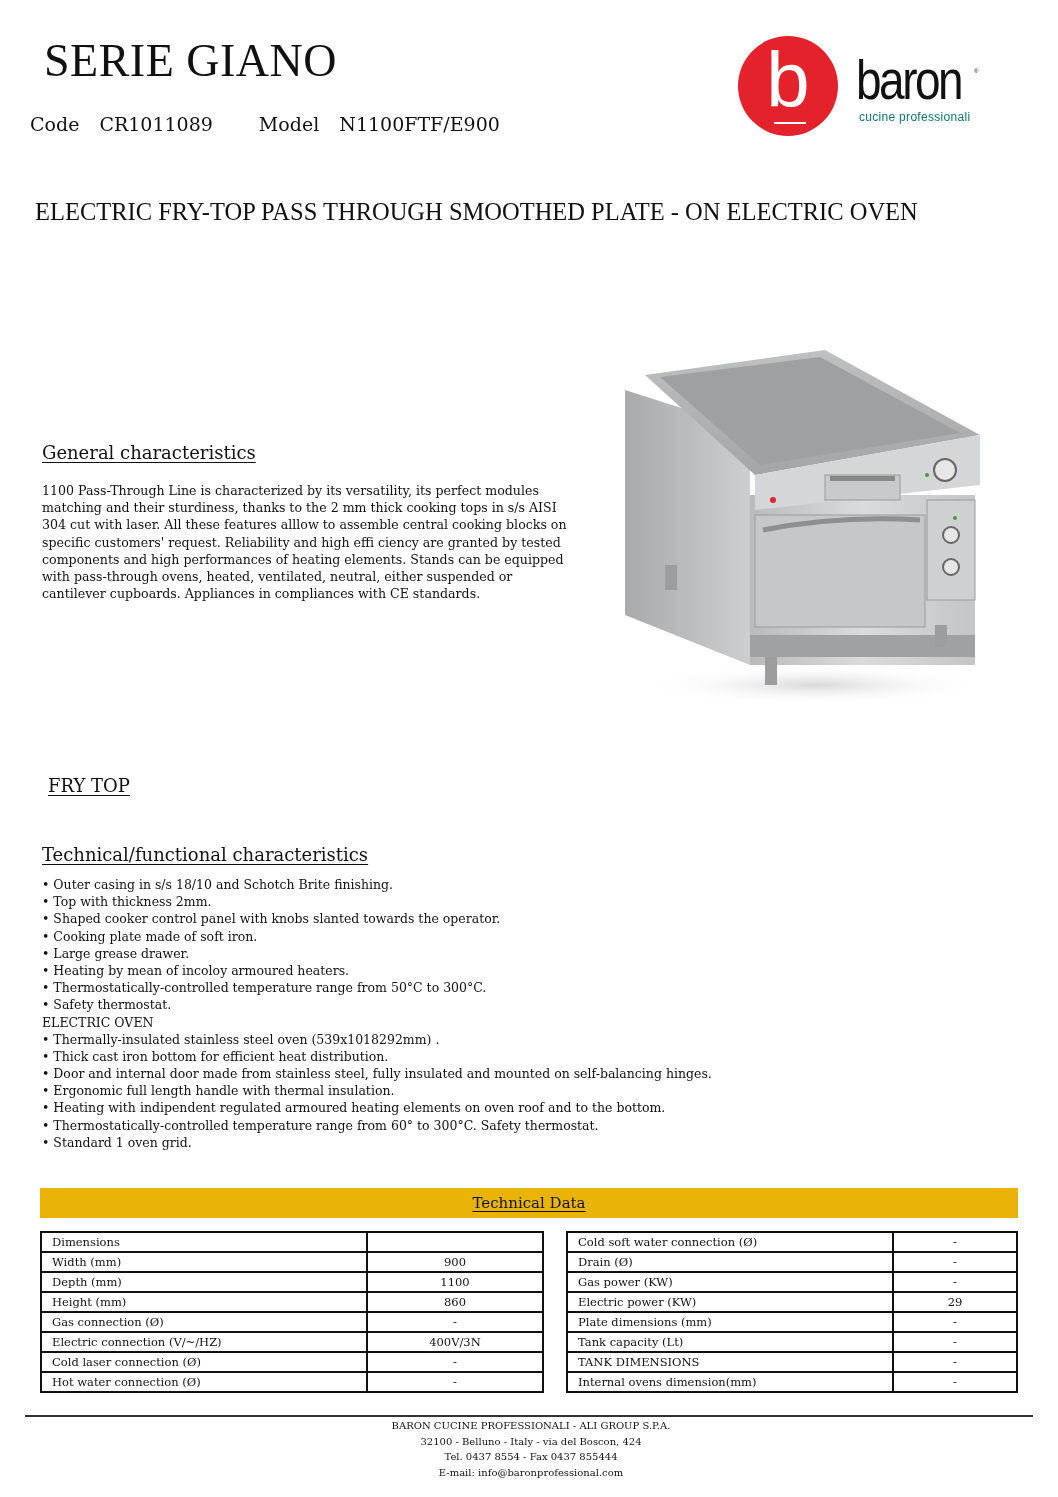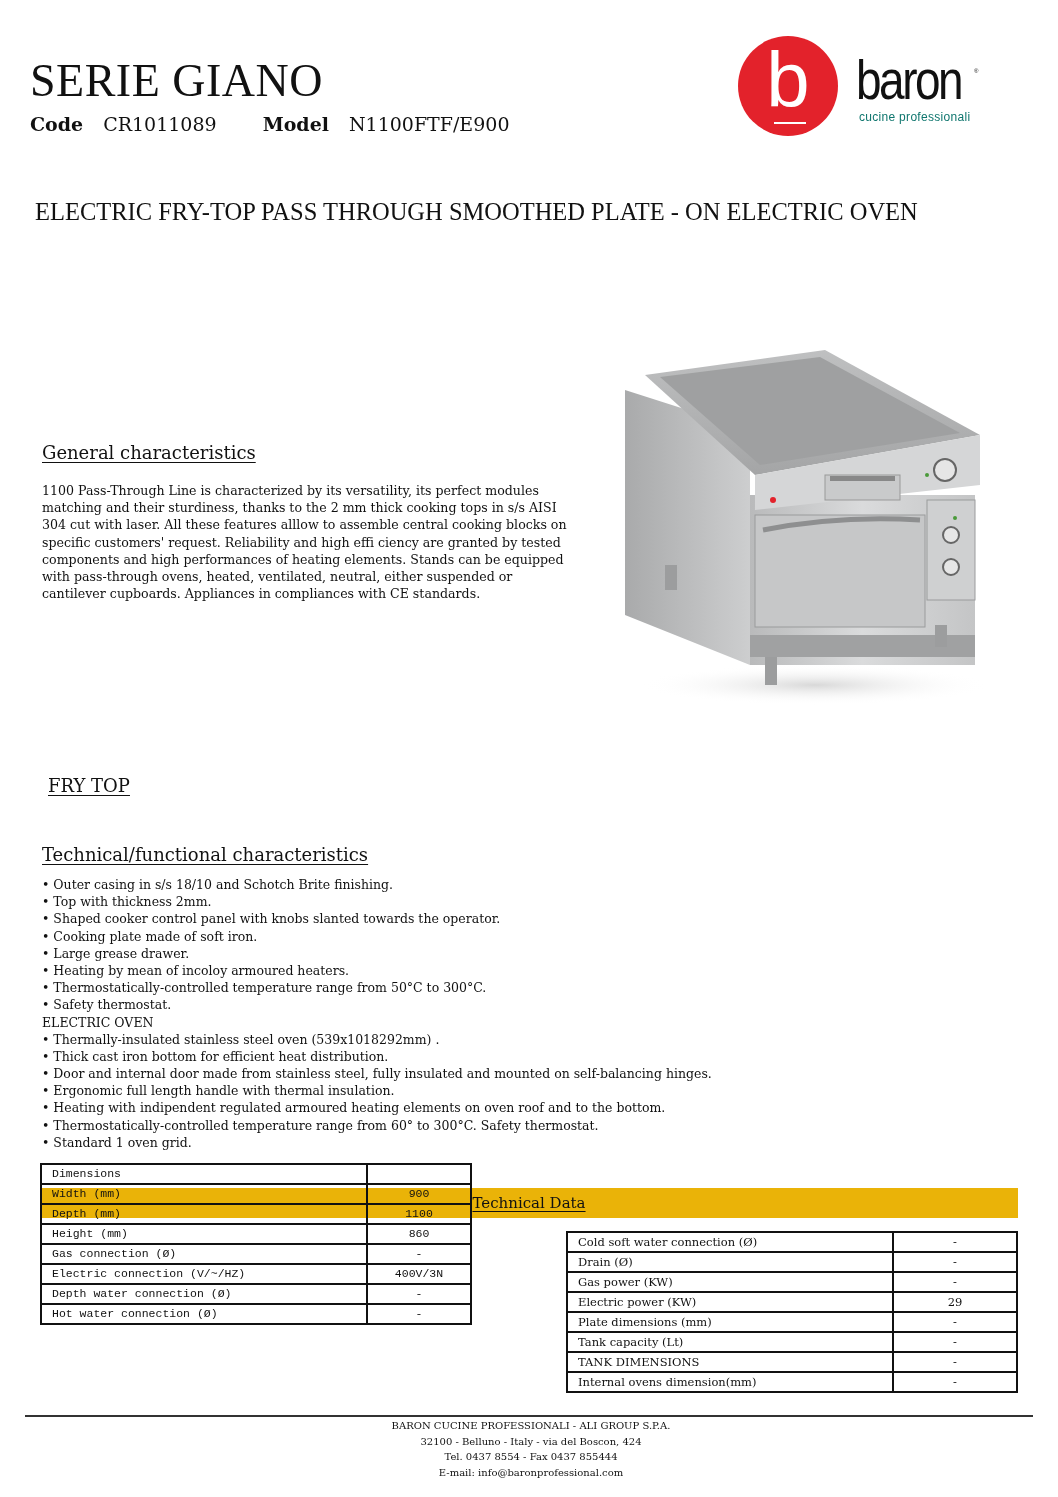--- a/index.html
+++ b/index.html
@@ -1,22 +1,22 @@
 <!DOCTYPE html>
 <html><head>
 <meta charset="utf-8">
 <style>
   html, body { margin:0; padding:0; background:#ffffff; }
   body { width:1058px; height:1497px; position:relative; overflow:hidden;
          font-family:"DejaVu Serif", serif; color:#111; }
   .abs { position:absolute; }
 
-  .series-title { left:30px; top:38px; font-family:"Liberation Serif", serif; font-size:46px; letter-spacing:0.5px; line-height:1;margin-top:20px; }
+  .series-title { left:44px; top:38px; font-family:"Liberation Serif", serif; font-size:46px; letter-spacing:0.5px; line-height:1; }
   .code-row { left:30px; top:112px; font-size:19px; line-height:24px; white-space:nowrap; }
-  .code-row b { font-weight:bold; }
+  .code-row b { font-weight:normal; }
   .code-row .code-val { margin-left:20px;margin-top:20px; }
   .code-row .model-lbl { margin-left:46px; }
   .code-row .model-val { margin-left:20px; }
 
   .logo { left:738px; top:36px; width:245px; height:100px; }
   .logo-circle { position:absolute; left:0; top:0; width:100px; height:100px; border-radius:50%; background:#e3222b; }
   .logo-b { position:absolute; left:0; top:2px; width:100px; text-align:center; color:#fff;
             font-family:"Liberation Sans", sans-serif; font-size:78px; line-height:84px; font-weight:normal; }
   .logo-underline { position:absolute; left:36px; top:86px; width:32px; height:2px; background:#fff; }
   .logo-word { position:absolute; left:118px; top:14px; font-family:"Liberation Sans", sans-serif;
@@ -36,21 +36,21 @@
   .tech-head { left:42px; top:844px; }
   .tech-list { left:42px; top:876px; font-size:12.5px; line-height:17.2px; white-space:nowrap; }
   .tech-list div { height:17.2px; }
 
   .td-band { left:40px; top:1188px; width:978px; height:30px; background:#eab308; }
   .td-title { position:absolute; left:0; width:100%; top:6px; text-align:center; font-size:15px; text-decoration:underline; text-underline-offset:3px; }
 
   table.spec { position:absolute; border-collapse:collapse; font-size:11.5px; }
   table.spec td { border:2px solid #111; height:18px; padding:0 0 0 10px; line-height:18px; }
   table.spec td.v { text-align:center; padding:0; }
-  .spec-left { left:40px; top:1163px; width:432px;font-family:Liberation Mono, monospace; }
+  .spec-left { left:40px; top:1231px; width:504px; }
   .spec-left td.k { width:314px; }
   .spec-right { left:566px; top:1231px; width:452px; }
   .spec-right td.k { width:314px;border-radius:9px; }
 
   .footer-rule { left:25px; top:1415px; width:1008px; height:2px; background:#333; }
   .footer { left:2px; width:1058px; top:1418px; text-align:center; font-size:10px; line-height:15.5px; color:#111; }
 </style>
 </head>
 <body>
 
@@ -175,21 +175,21 @@
       </tr>
     <tr>
         <td class="k">Gas connection (Ø)</td>
         <td class="v">-</td>
       </tr>
     <tr>
         <td class="k">Electric connection (V/~/HZ)</td>
         <td class="v">400V/3N</td>
       </tr>
     <tr>
-        <td class="k">Depth water connection (Ø)</td>
+        <td class="k">Cold laser connection (Ø)</td>
         <td class="v">-</td>
       </tr>
     <tr>
         <td class="k">Hot water connection (Ø)</td>
         <td class="v">-</td>
       </tr>
   </tbody>
 </table>
 
 <table class="spec spec-right">

